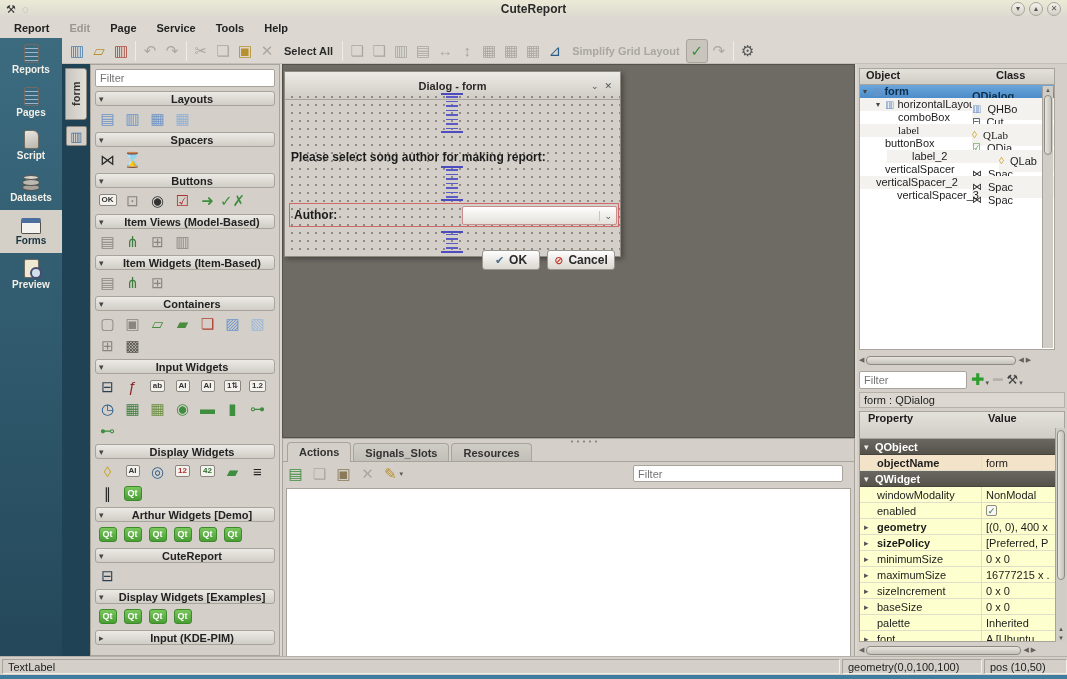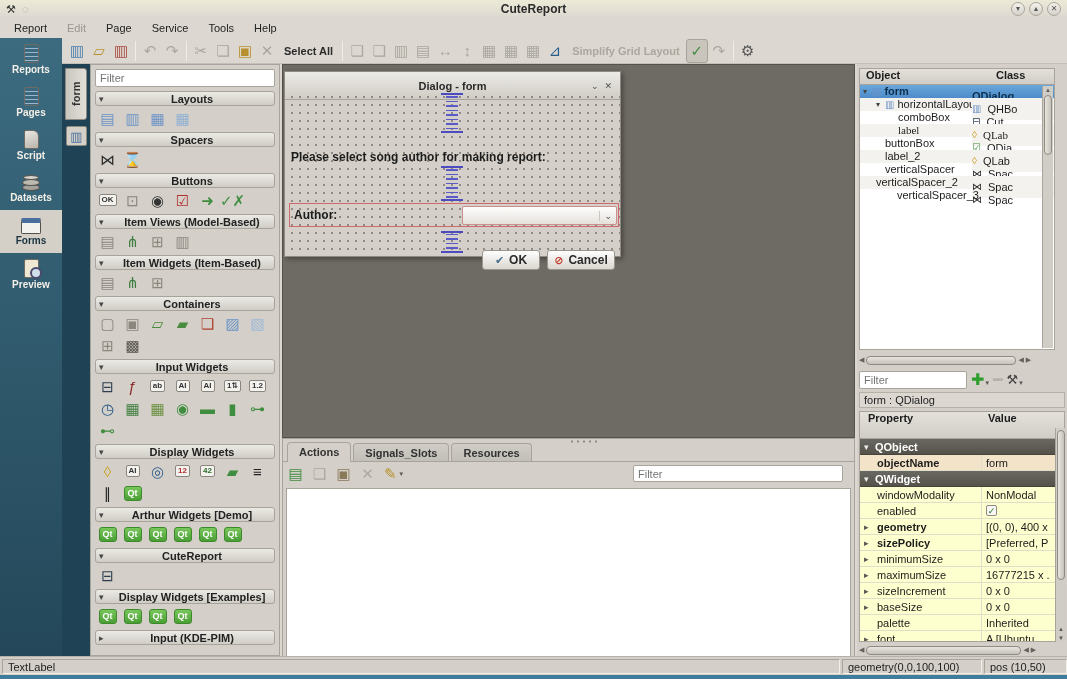--- a/index.html
+++ b/index.html
@@ -12,21 +12,21 @@
   #titlebar{left:0;top:0;width:1067px;height:18px;background:linear-gradient(#ecead6,#dcd8d1);display:flex;align-items:center;padding:0 6px}
   #title-left{display:flex;gap:6px;align-items:center}
   #win-title{position:absolute;left:0;right:0;text-align:center;font-weight:bold;font-size:12px;color:#2a2a2a}
   #title-right{margin-left:auto;display:flex;gap:4px;z-index:2}
   .wbtn{width:14px;height:14px;border-radius:50%;background:linear-gradient(#f4f2ec,#d5d1c9);border:1px solid #a8a49c;
         display:flex;align-items:center;justify-content:center;font-size:8px;color:#555;line-height:1}
   .titleglyph{font-size:11px;color:#333}
 
   
   #menubar{left:0;top:18px;width:1067px;height:20px;display:flex;align-items:center;gap:4px;padding:0 6px;background:#dcd8d1}
-  .mitem{padding:2px 8px;font-weight:normal;color:#222;border-radius:3px}
+  .mitem{padding:2px 8px;font-weight:bold;color:#222;border-radius:3px}
   .mitem.dis{color:#9b978f}
 
   
   #toolbar{left:62px;top:38px;width:1005px;height:26px;display:flex;align-items:center;padding:0 4px;background:#dcd8d1;border-bottom:1px solid #c4c0b8}
   .tbtn{display:inline-flex;align-items:center;justify-content:center;height:24px;min-width:22px;padding:0 2px;border-radius:3px;gap:2px}
   .tbtn .tg{font-size:15px;line-height:1}
   .tbtn .tg:empty,.tbtn .tl:empty{display:none}
   .tbtn .tl{font-weight:bold;color:#2a2a2a;padding:0 4px;white-space:nowrap}
   .tbtn.dis .tg,.tbtn.dis .tl{color:#aaa79f!important}
   .tbtn.on{background:#c9c5bd;border:1px solid #a8a49c}
@@ -832,21 +832,21 @@
         <div class="trow" style="padding-left: 16px;">
           <span class="texp"></span>
 
           <span class="tname">buttonBox</span>
           <span class="tcls">
             <span class="ticon" style="color: rgb(63, 141, 63);">☑</span>
             <span>QDia</span>
           </span>
         </div>
 
-        <div class="trow" style="padding-left: 16px;">
+        <div class="trow" style="padding-left: 16px; margin-left: 27px;">
           <span class="texp"></span>
 
           <span class="tname">label_2</span>
           <span class="tcls">
             <span class="ticon" style="color: rgb(201, 162, 39);">◊</span>
             <span>QLab</span>
           </span>
         </div>
 
         <div class="trow" style="padding-left: 16px;">

